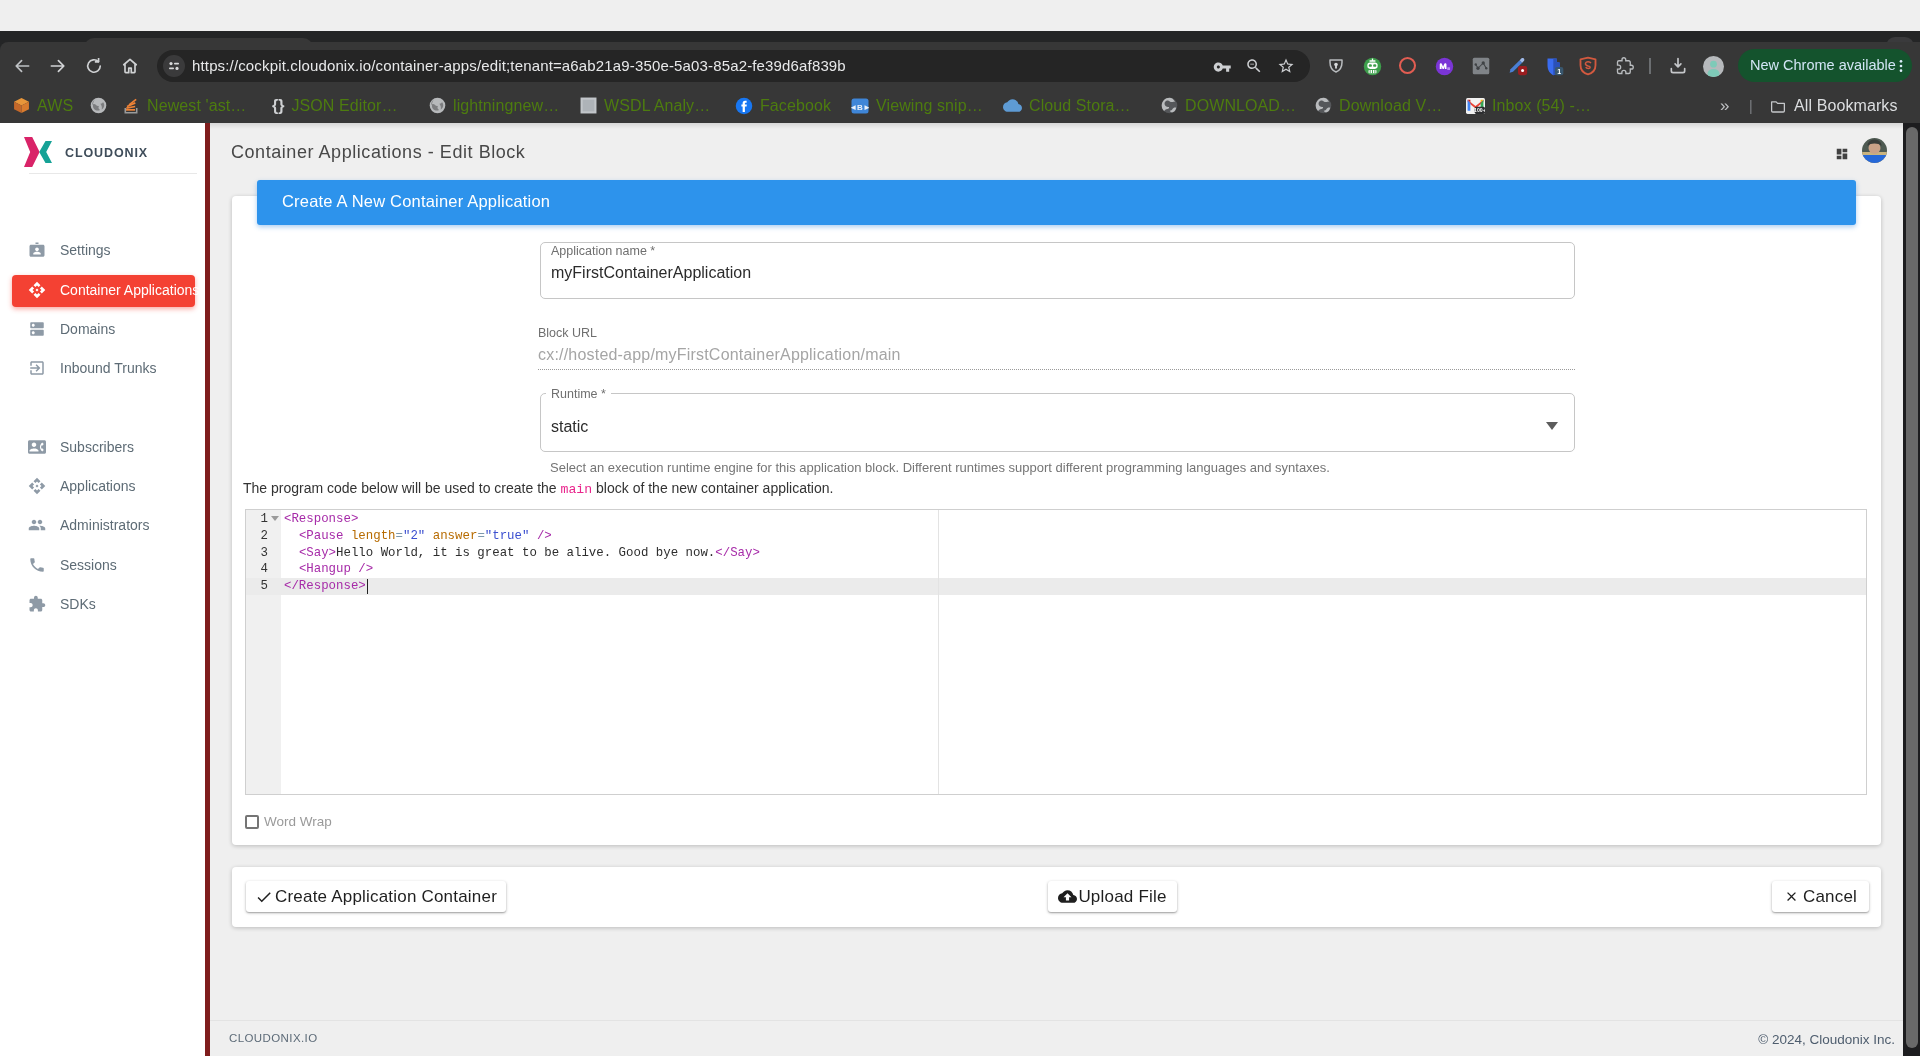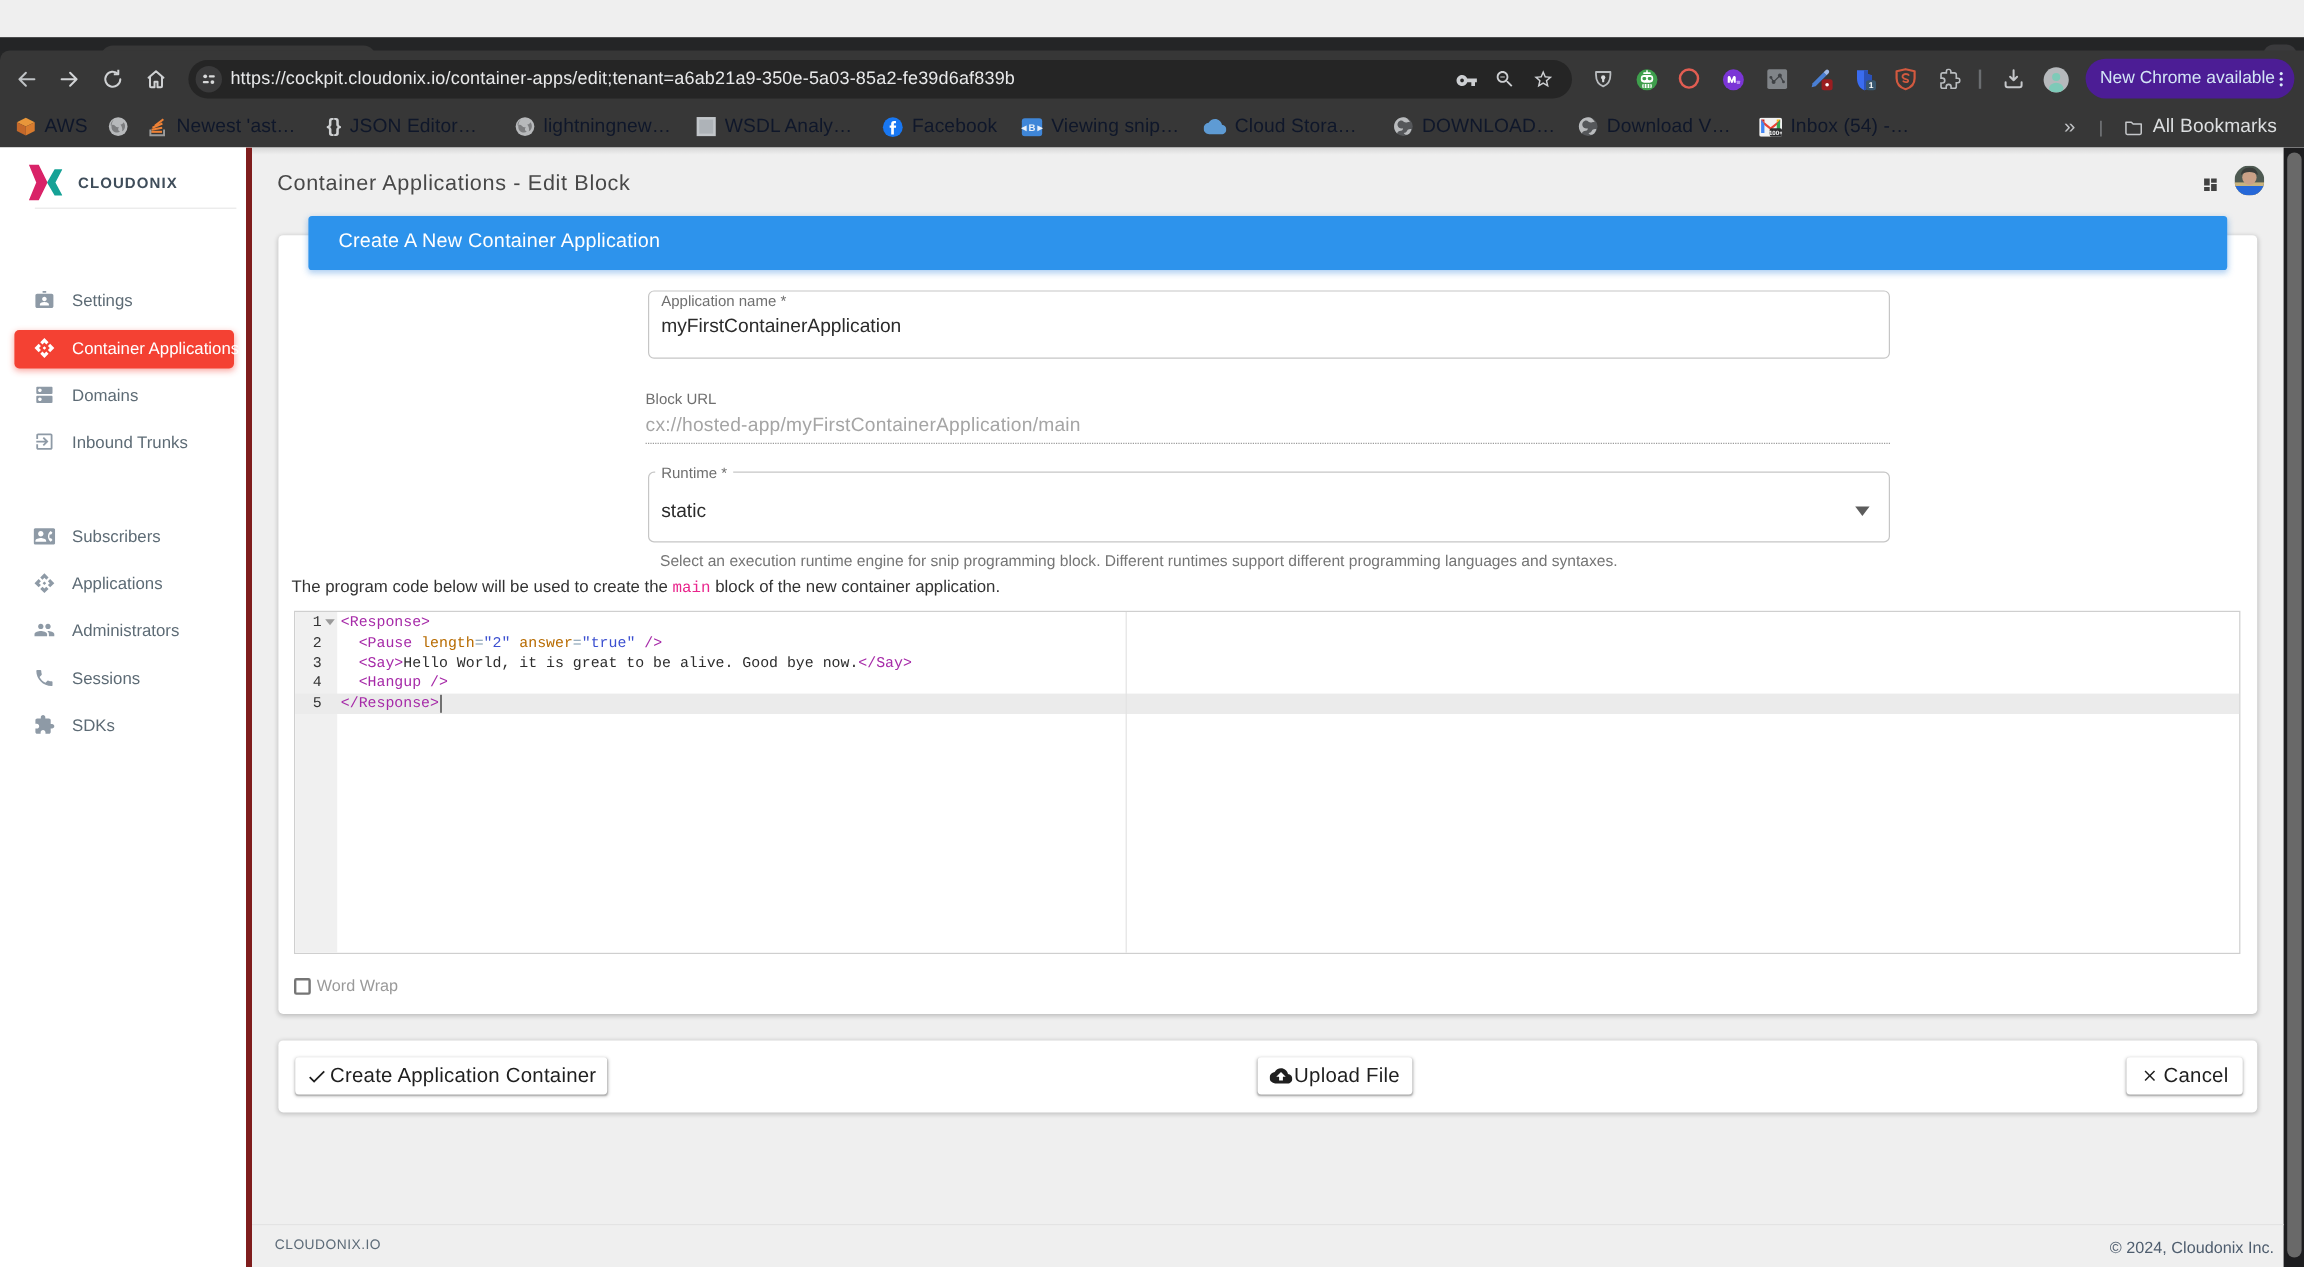--- a/index.html
+++ b/index.html
@@ -16,21 +16,21 @@
 #chevbtn { position:absolute; left:1886px; top:6px; width:28px; height:29px; background:#3a3a3c; border-radius:9px; }
 
 #cornerpatch { position:absolute; left:0; top:42px; width:24px; height:24px; background:#242526; }
 #toolbar { position:absolute; left:0; top:42px; width:1920px; height:81px; background:#373737; border-radius:8px 0 0 0; }
 #urlpill { position:absolute; left:157px; top:50px; width:1153px; height:32px; background:#252525; border-radius:16px; }
 #siteinfo { position:absolute; left:163px; top:55px; width:22px; height:22px; background:#3a3a3b; border-radius:11px; }
 #urltext { position:absolute; left:192px; top:57px; font-size:15px; color:#e8e9ea; white-space:nowrap; letter-spacing:0.15px; }
 
 #bookmarks { position:absolute; left:0; top:88px; width:1920px; height:35px; }
 .bm { position:absolute; top:0; height:35px; display:flex; align-items:center; }
-.bm .txt { font-size:16px; color:#0f172a; margin-left:7px; white-space:nowrap; letter-spacing:0.1px; }
+.bm .txt { font-size:16px; color:#4d7c0f; margin-left:7px; white-space:nowrap; letter-spacing:0.1px; }
 
 
 #page { position:absolute; left:0; top:123px; width:1920px; height:933px; background:#efefef; }
 #pageshadow { position:absolute; left:210px; top:123px; width:1693px; height:6px; background:linear-gradient(rgba(0,0,0,0.10),rgba(0,0,0,0)); }
 #scrolltrack { position:absolute; left:1903px; top:123px; width:17px; height:933px; background:#1d1d1f; }
 #scrollthumb { position:absolute; left:3px; top:4px; width:12px; height:921px; background:#696969; border-radius:6px; }
 
 
 #sidebar { position:absolute; left:0; top:123px; width:210px; height:933px; background:#ffffff; border-right:5px solid #7f1d1d; }
 #logotext { position:absolute; left:65px; top:23px; font-size:12.5px; font-weight:bold; color:#3f4d5a; letter-spacing:0.9px; }
@@ -209,21 +209,21 @@
     <svg class="abs" style="left:1668px;top:56px" width="20" height="20" viewBox="0 0 24 24">
         <path d="M12 3v10M8.5 9.5L12 13l3.5-3.5" fill="none" stroke="#c5c7ca" stroke-width="2" stroke-linecap="round" stroke-linejoin="round"></path>
         <path d="M4 15v3c0 1.1.9 2 2 2h12c1.1 0 2-.9 2-2v-3" fill="none" stroke="#c5c7ca" stroke-width="2" stroke-linecap="round"></path>
       </svg>
     <div class="abs" style="left:1703px;top:56px;width:21px;height:21px;border-radius:11px;background:#b6b9bc;overflow:hidden">
       <svg width="21" height="21" viewBox="0 0 21 21">
           <circle cx="10.5" cy="8.2" r="3.4" fill="#7ecab8"></circle>
           <ellipse cx="10.5" cy="17.5" rx="6" ry="4.5" fill="#7ecab8"></ellipse>
         </svg>
     </div>
-    <div class="abs" style="left:1738px;top:49px;width:174px;height:33px;background:#4c1d95;border-radius:16.5px">
+    <div class="abs" style="left:1738px;top:49px;width:174px;height:33px;background:#14532d;border-radius:16.5px">
       <span class="abs" style="left:12px;top:8px;font-size:14.5px;color:#d3e6f6;white-space:nowrap">New Chrome available</span>
       <svg class="abs" style="left:155px;top:8.5px" width="16" height="16" viewBox="0 0 24 24">
           <circle cx="12" cy="5" r="2" fill="#dcedfa"></circle>
           <circle cx="12" cy="12" r="2" fill="#dcedfa"></circle>
           <circle cx="12" cy="19" r="2" fill="#dcedfa"></circle>
         </svg>
     </div>
   </div>
 
   <div id="bookmarks">
@@ -448,21 +448,21 @@
   <div id="fname-v">myFirstContainerApplication</div>
 
   <div id="burl-l">Block URL</div>
   <div id="burl-v">cx://hosted-app/myFirstContainerApplication/main</div>
   <div id="burl-line"></div>
 
   <div class="ofield" id="fruntime"></div>
   <div class="olabel" id="fruntime-l">Runtime *</div>
   <div id="fruntime-v">static</div>
   <div id="fcaret"></div>
-  <div id="fhelp">Select an execution runtime engine for snip programming block. Different runtimes support different programming languages and syntaxes.</div>
+  <div id="fhelp">Select an execution runtime engine for this application block. Different runtimes support different programming languages and syntaxes.</div>
 
   <div id="codedesc">The program code below will be used to create the <code>main</code> block of the new container application.</div>
 
   <div id="editor">
     <div id="gutter"></div>
     <div id="activeline"></div>
     <div id="printmargin"></div>
     <div id="fold"></div>
     <div class="lnum" style="top:0.7px">1</div>
     <div class="lnum" style="top:17.6px">2</div>

